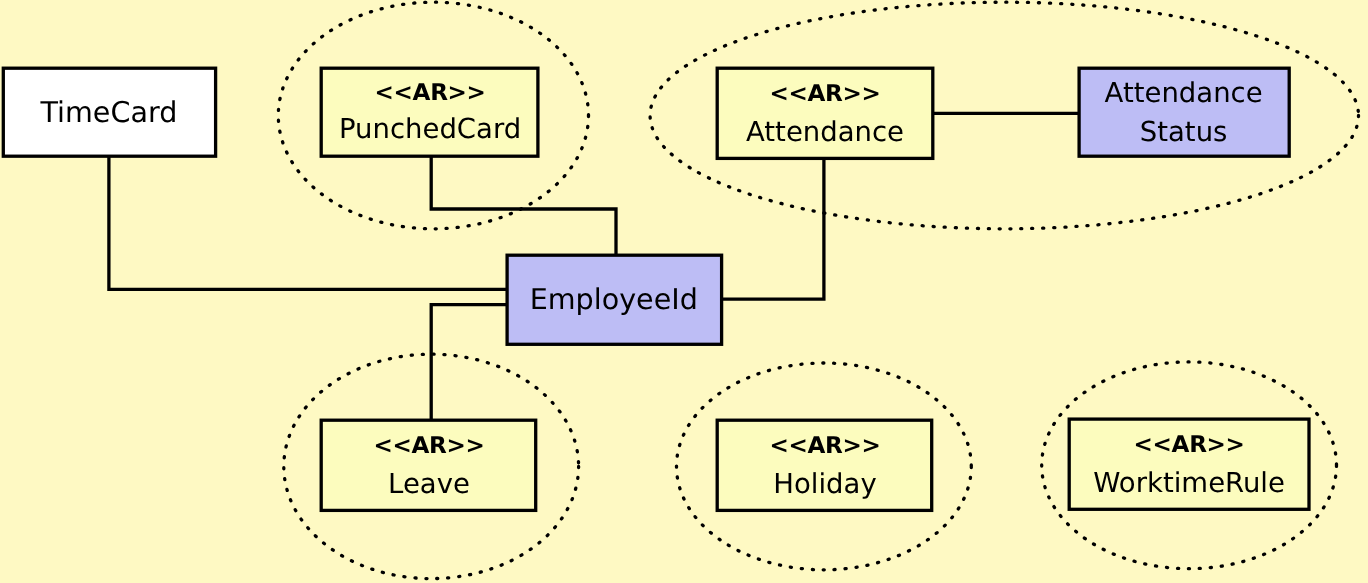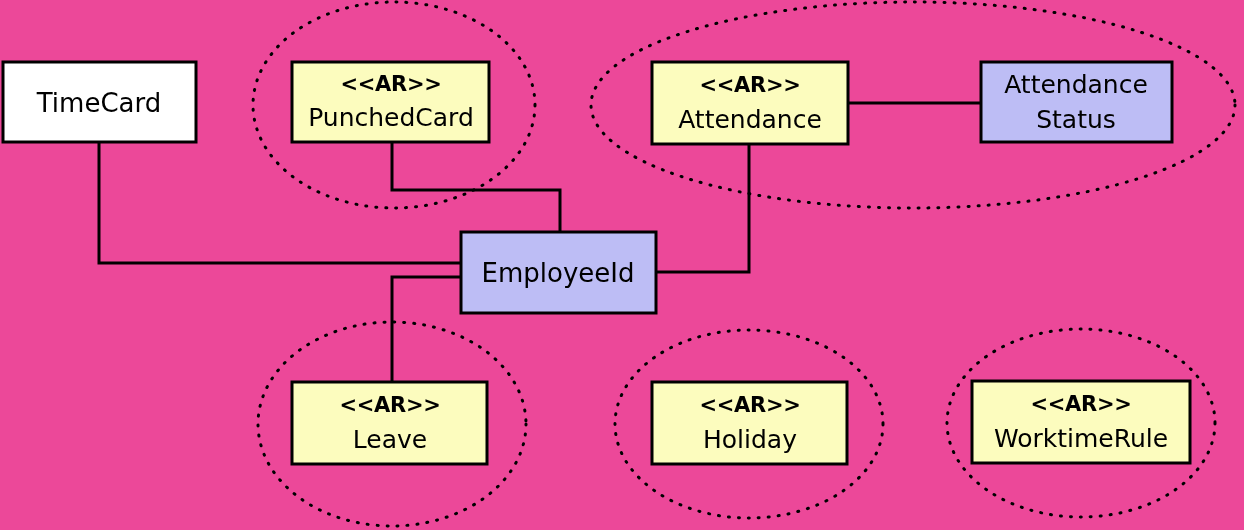--- a/index.html
+++ b/index.html
@@ -10,21 +10,21 @@
   body {
     width: 1244px;
     height: 530px;
     font-family: "DejaVu Sans", sans-serif;
     overflow: hidden;
   }
   #diagram-root {
     position: relative;
     width: 1244px;
     height: 530px;
-    background: #ec4899;
+    background: #fef9c3;
     text-decoration: underline;
   }
   svg.diagram {
     display: block;
     width: 1244px;
     height: 530px;
   }
   .node-box {
     stroke: #000000;
     stroke-width: 3;

